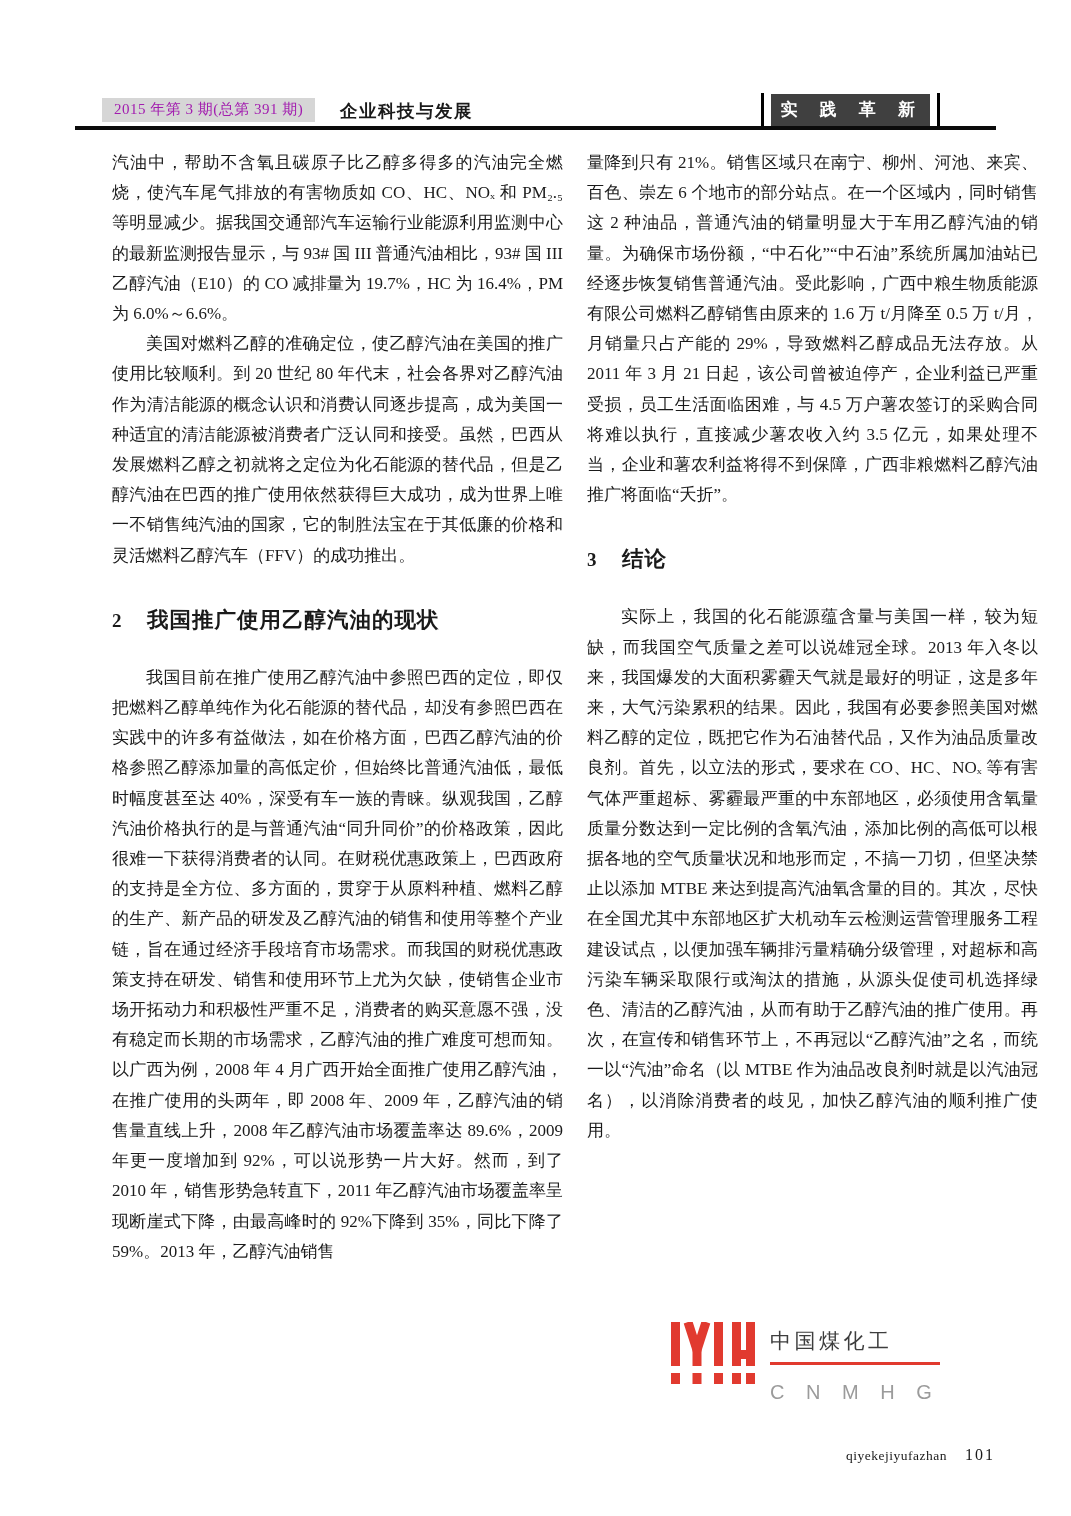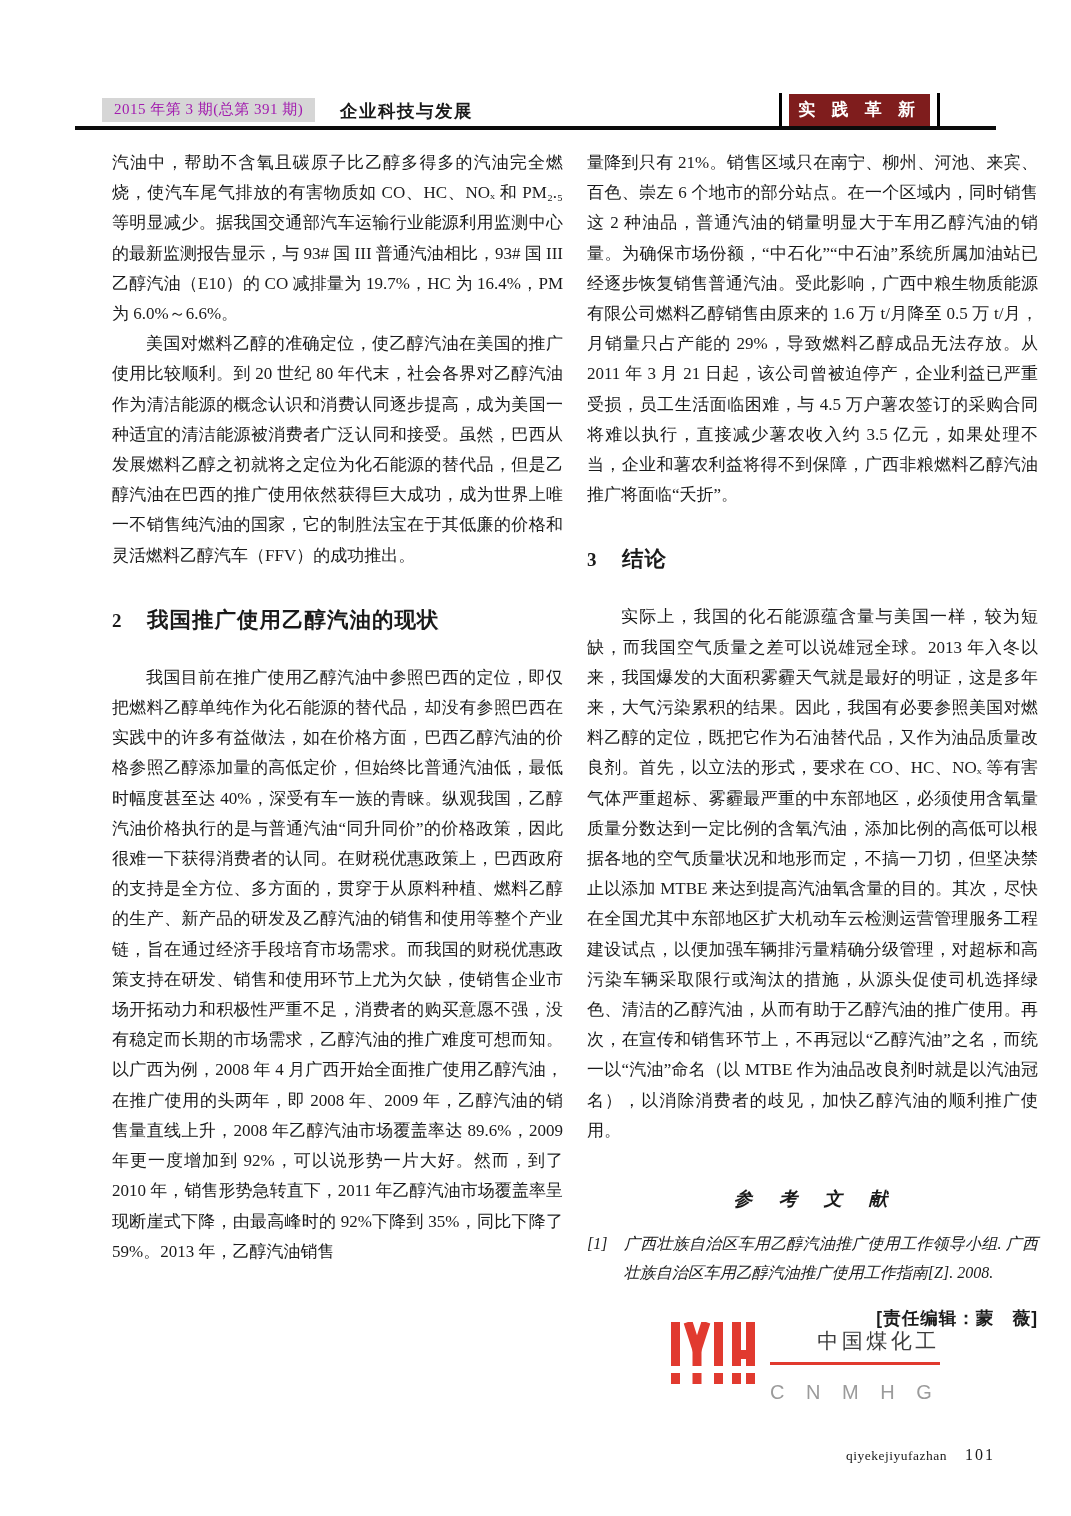--- a/index.html
+++ b/index.html
@@ -15,21 +15,21 @@
     font-size:15px; padding:2px 12px 3px; letter-spacing:0.5px; white-space:nowrap;
   }
   .journal-title {
     position:absolute; left:265px; top:3px;
     font-family:"Liberation Sans","DejaVu Sans",sans-serif; font-weight:bold;
     font-size:17.5px; letter-spacing:1.5px; white-space:nowrap;
   }
   .tag-group { position:absolute; right:56px; top:-3px; display:flex; align-items:center; gap:7px; }
   .tag-bar { width:3px; height:33px; background:#000; }
   .tag-box {
-    background:#7f1d1d; color:#fff; font-family:Liberation Serif, serif;
+    background:#404040; color:#fff; font-family:Liberation Mono, monospace;
     font-weight:bold; font-size:17px; padding:4px 9px 5px; letter-spacing:6px; white-space:nowrap;
   }
   .rule { position:absolute; top:126px; left:75px; width:921px; border-top:4px solid #0b0b0b; }
 
   
   .col {
     position:absolute; top:148px; width:451px;
     font-size:17px; line-height:30.2px; text-align:justify; text-justify:inter-ideograph;margin-left:37px;
   }
   .col-left  { left:75px;  }
@@ -55,21 +55,21 @@
   .ref-num { display:inline-block; width:2.3em; text-indent:0; }
   .editor-line {
     font-style:normal; text-align:right; margin-top:16px;
     font-family:"Liberation Sans","DejaVu Sans",sans-serif; font-weight:bold; font-size:17.5px;
     letter-spacing:1px;
   }
 
   
   .logo { position:absolute; left:671px; top:1322px; display:flex; align-items:flex-start; gap:15px; }
   .logo-mark { width:84px; height:62px; display:block; }
-  .logo-text { padding-top:5px;text-align:right; }
+  .logo-text { padding-top:5px; }
   .logo-cn {
     font-family:"Liberation Sans","DejaVu Sans",sans-serif; font-size:21px; color:#3d3d3d;
     letter-spacing:3.5px; white-space:nowrap;
   }
   .logo-underline { height:3px; background:#e13a2f; margin:7px 0 6px; }
   .logo-en {
     font-family:"Liberation Sans","DejaVu Sans",sans-serif; font-size:20px; color:#9b9b9b;
     letter-spacing:8px; white-space:nowrap;margin-top:16px;
   }
 
@@ -103,25 +103,20 @@
 </div>
 
 <div class="col col-right">
   <p class="para no-indent">量降到只有 21%。销售区域只在南宁、柳州、河池、来宾、百色、崇左 6 个地市的部分站点。在一个区域内，同时销售这 2 种油品，普通汽油的销量明显大于车用乙醇汽油的销量。为确保市场份额，“中石化”“中石油”系统所属加油站已经逐步恢复销售普通汽油。受此影响，广西中粮生物质能源有限公司燃料乙醇销售由原来的 1.6 万 t/月降至 0.5 万 t/月，月销量只占产能的 29%，导致燃料乙醇成品无法存放。从 2011 年 3 月 21 日起，该公司曾被迫停产，企业利益已严重受损，员工生活面临困难，与 4.5 万户薯农签订的采购合同将难以执行，直接减少薯农收入约 3.5 亿元，如果处理不当，企业和薯农利益将得不到保障，广西非粮燃料乙醇汽油推广将面临“夭折”。</p>
   <h2 class="sec-heading">
     <span class="sec-num">3</span>
     <span class="sec-title">结论</span>
   </h2>
   <p class="para">实际上，我国的化石能源蕴含量与美国一样，较为短缺，而我国空气质量之差可以说雄冠全球。2013 年入冬以来，我国爆发的大面积雾霾天气就是最好的明证，这是多年来，大气污染累积的结果。因此，我国有必要参照美国对燃料乙醇的定位，既把它作为石油替代品，又作为油品质量改良剂。首先，以立法的形式，要求在 CO、HC、NOₓ 等有害气体严重超标、雾霾最严重的中东部地区，必须使用含氧量质量分数达到一定比例的含氧汽油，添加比例的高低可以根据各地的空气质量状况和地形而定，不搞一刀切，但坚决禁止以添加 MTBE 来达到提高汽油氧含量的目的。其次，尽快在全国尤其中东部地区扩大机动车云检测运营管理服务工程建设试点，以便加强车辆排污量精确分级管理，对超标和高污染车辆采取限行或淘汰的措施，从源头促使司机选择绿色、清洁的乙醇汽油，从而有助于乙醇汽油的推广使用。再次，在宣传和销售环节上，不再冠以“乙醇汽油”之名，而统一以“汽油”命名（以 MTBE 作为油品改良剂时就是以汽油冠名），以消除消费者的歧见，加快乙醇汽油的顺利推广使用。</p>
 
-  <div class="refs">
-    <p class="refs-heading">参　考　文　献</p>
-    <p class="ref-item"><span class="ref-num">[1]</span><span>广西壮族自治区车用乙醇汽油推广使用工作领导小组. 广西壮族自治区车用乙醇汽油推广使用工作指南[Z]. 2008.</span></p>
-    <p class="editor-line">[责任编辑：蒙　薇]</p>
-  </div>
 </div>
 
 <div class="logo">
   <svg class="logo-mark" viewBox="0 0 84 62" xmlns="http://www.w3.org/2000/svg">
     <g fill="#e13a2f">
       <rect x="0" y="0" width="9" height="62"></rect>
       <rect x="43" y="0" width="9" height="62"></rect>
       <rect x="61" y="0" width="9" height="62"></rect>
       <rect x="75" y="0" width="9" height="62"></rect>
       <rect x="61" y="28" width="23" height="9"></rect>

